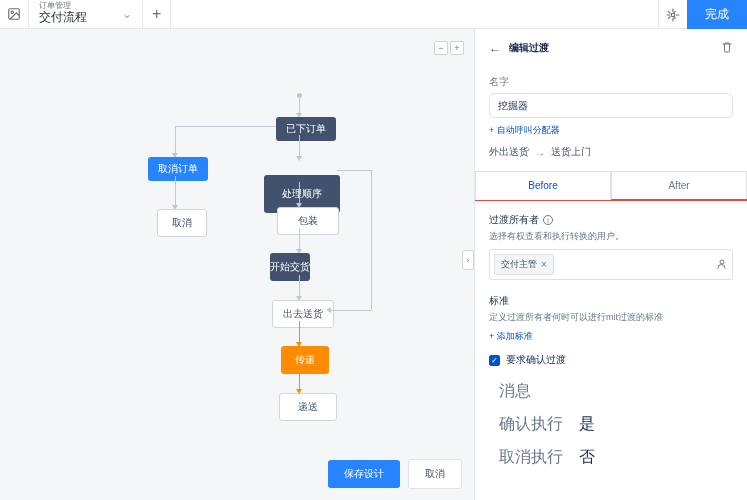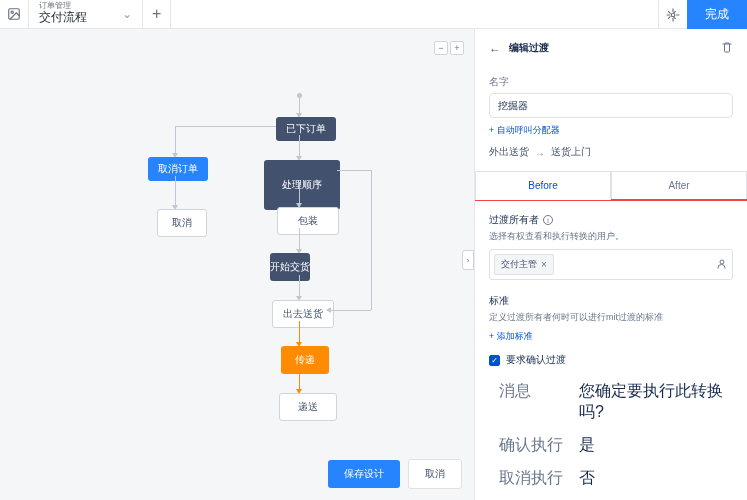--- a/index.html
+++ b/index.html
@@ -107,21 +107,21 @@
   </div>
 
   <div class="dot" style="top:64px;left:297px"></div>
   <div class="line line-v" style="top:69px;left:299px;height:16px"></div>
   <div class="arrow" style="top:84px;left:296px"></div>
 
   <div class="node node-gray" style="top:88px;left:276px">已下订单</div>
   <div class="line line-v" style="top:106px;left:299px;height:22px"></div>
   <div class="arrow" style="top:127px;left:296px"></div>
 
-  <div class="node node-gray" style="top:131px;left:264px;padding:18px 18px">处理顺序</div>
+  <div class="node node-gray" style="top:146px;left:264px;padding:12px 18px">处理顺序</div>
   <div class="line line-v" style="top:153px;left:299px;height:22px"></div>
   <div class="arrow" style="top:174px;left:296px"></div>
 
   <div class="node node-white" style="top:178px;left:277px;padding:6px 20px">包装</div>
   <div class="line line-v" style="top:199px;left:299px;height:22px"></div>
   <div class="arrow" style="top:220px;left:296px"></div>
 
   <div class="node node-gray" style="top:224px;left:270px;padding:7px 0">开始交货</div>
   <div class="line line-v" style="top:246px;left:299px;height:22px"></div>
   <div class="arrow" style="top:267px;left:296px"></div>
@@ -197,21 +197,20 @@
     <div class="section-title" style="margin-top:14px">标准</div>
     <div class="desc">定义过渡所有者何时可以进行mit过渡的标准</div>
     <span class="link">+ 添加标准</span>
     <div class="checkbox-row">
       <div class="checkbox">✓</div>
       <span class="checkbox-label">要求确认过渡</span>
     </div>
     <div class="kv-grid">
       <div class="kv-row">
           <div class="kv-key">消息</div>
-          <div class="kv-val">您确定要执行此转换吗?</div>
         </div>
       <div class="kv-row">
           <div class="kv-key">确认执行</div>
           <div class="kv-val">是</div>
         </div>
       <div class="kv-row">
           <div class="kv-key">取消执行</div>
           <div class="kv-val">否</div>
         </div>
     </div>

